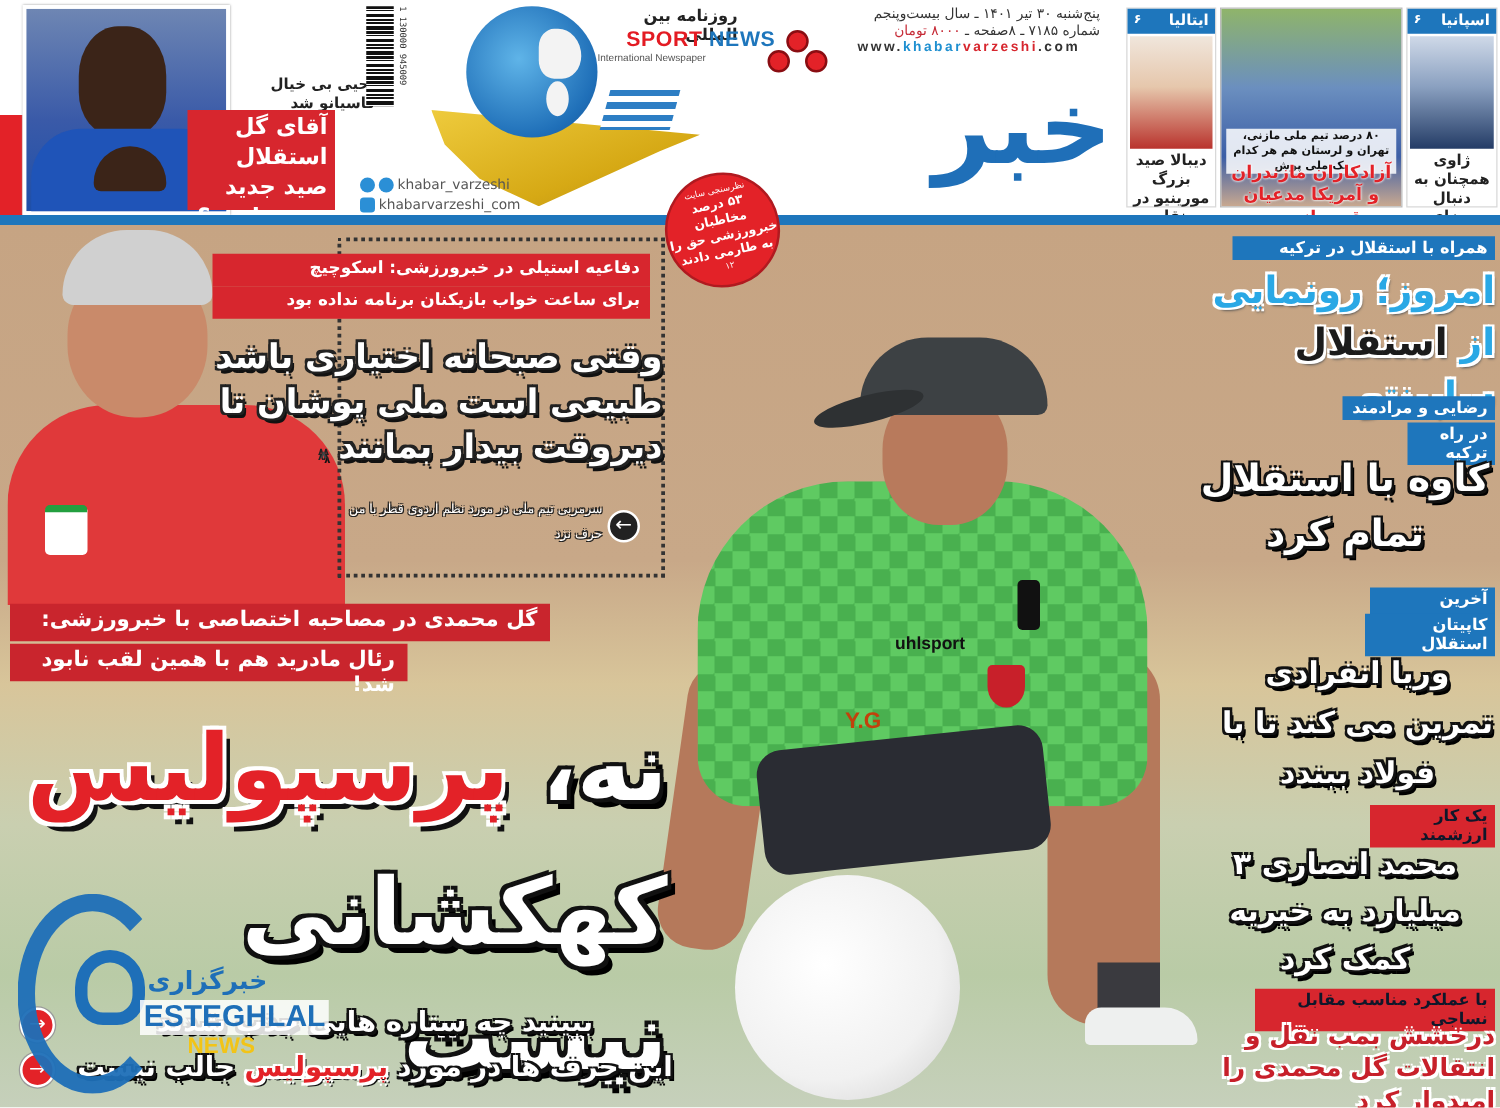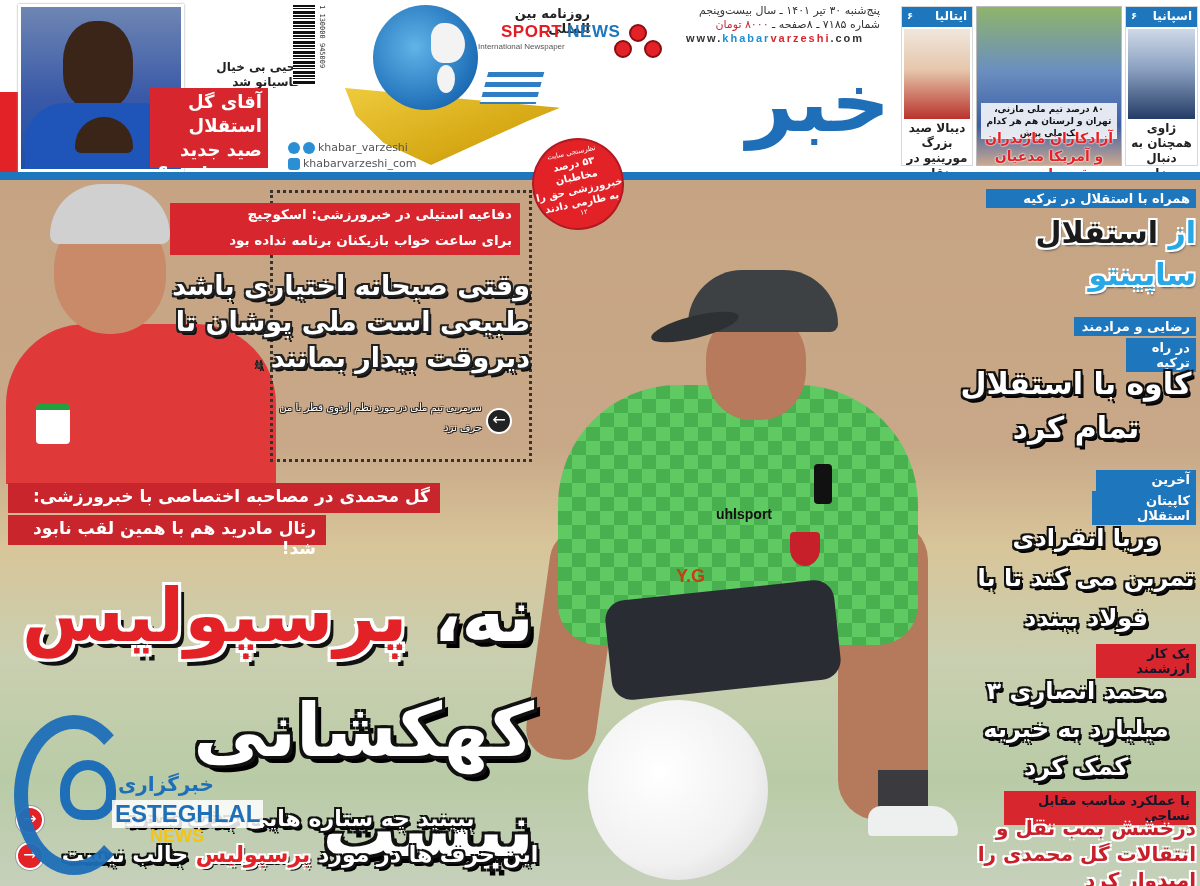--- a/index.html
+++ b/index.html
@@ -266,20 +266,21 @@
 <div class="abs ball"></div>
 
 <div class="abs sticker rtl">
   <div class="small">نظرسنجی سایت</div>
   <div>۵۳ درصد مخاطبان خبرورزشی حق را به طارمی دادند</div>
   <div class="small">۱۲</div>
 </div>
 
 <div class="abs bluetag rc-tag1 rtl">همراه با استقلال در ترکیه</div>
 <div class="abs rc-head1 rtl">
+  <div>امروز؛ رونمایی</div>
   <div><span>از </span><span class="dark">استقلال</span><span> ساپینتو</span></div>
 </div>
 
 <div class="abs bluetag rc-tag2a rtl">رضایی و مرادمند</div>
 <div class="abs bluetag rc-tag2b rtl">در راه ترکیه</div>
 <div class="abs rc-head2 black-outline rtl">کاوه با استقلال تمام کرد</div>
 
 <div class="abs bluetag rc-tag3a rtl">آخرین وضعیت</div>
 <div class="abs bluetag rc-tag3b rtl">کاپیتان استقلال</div>
 <div class="abs rc-head3 black-outline rtl">وریا انفرادی تمرین می کند تا با فولاد ببندد</div>

